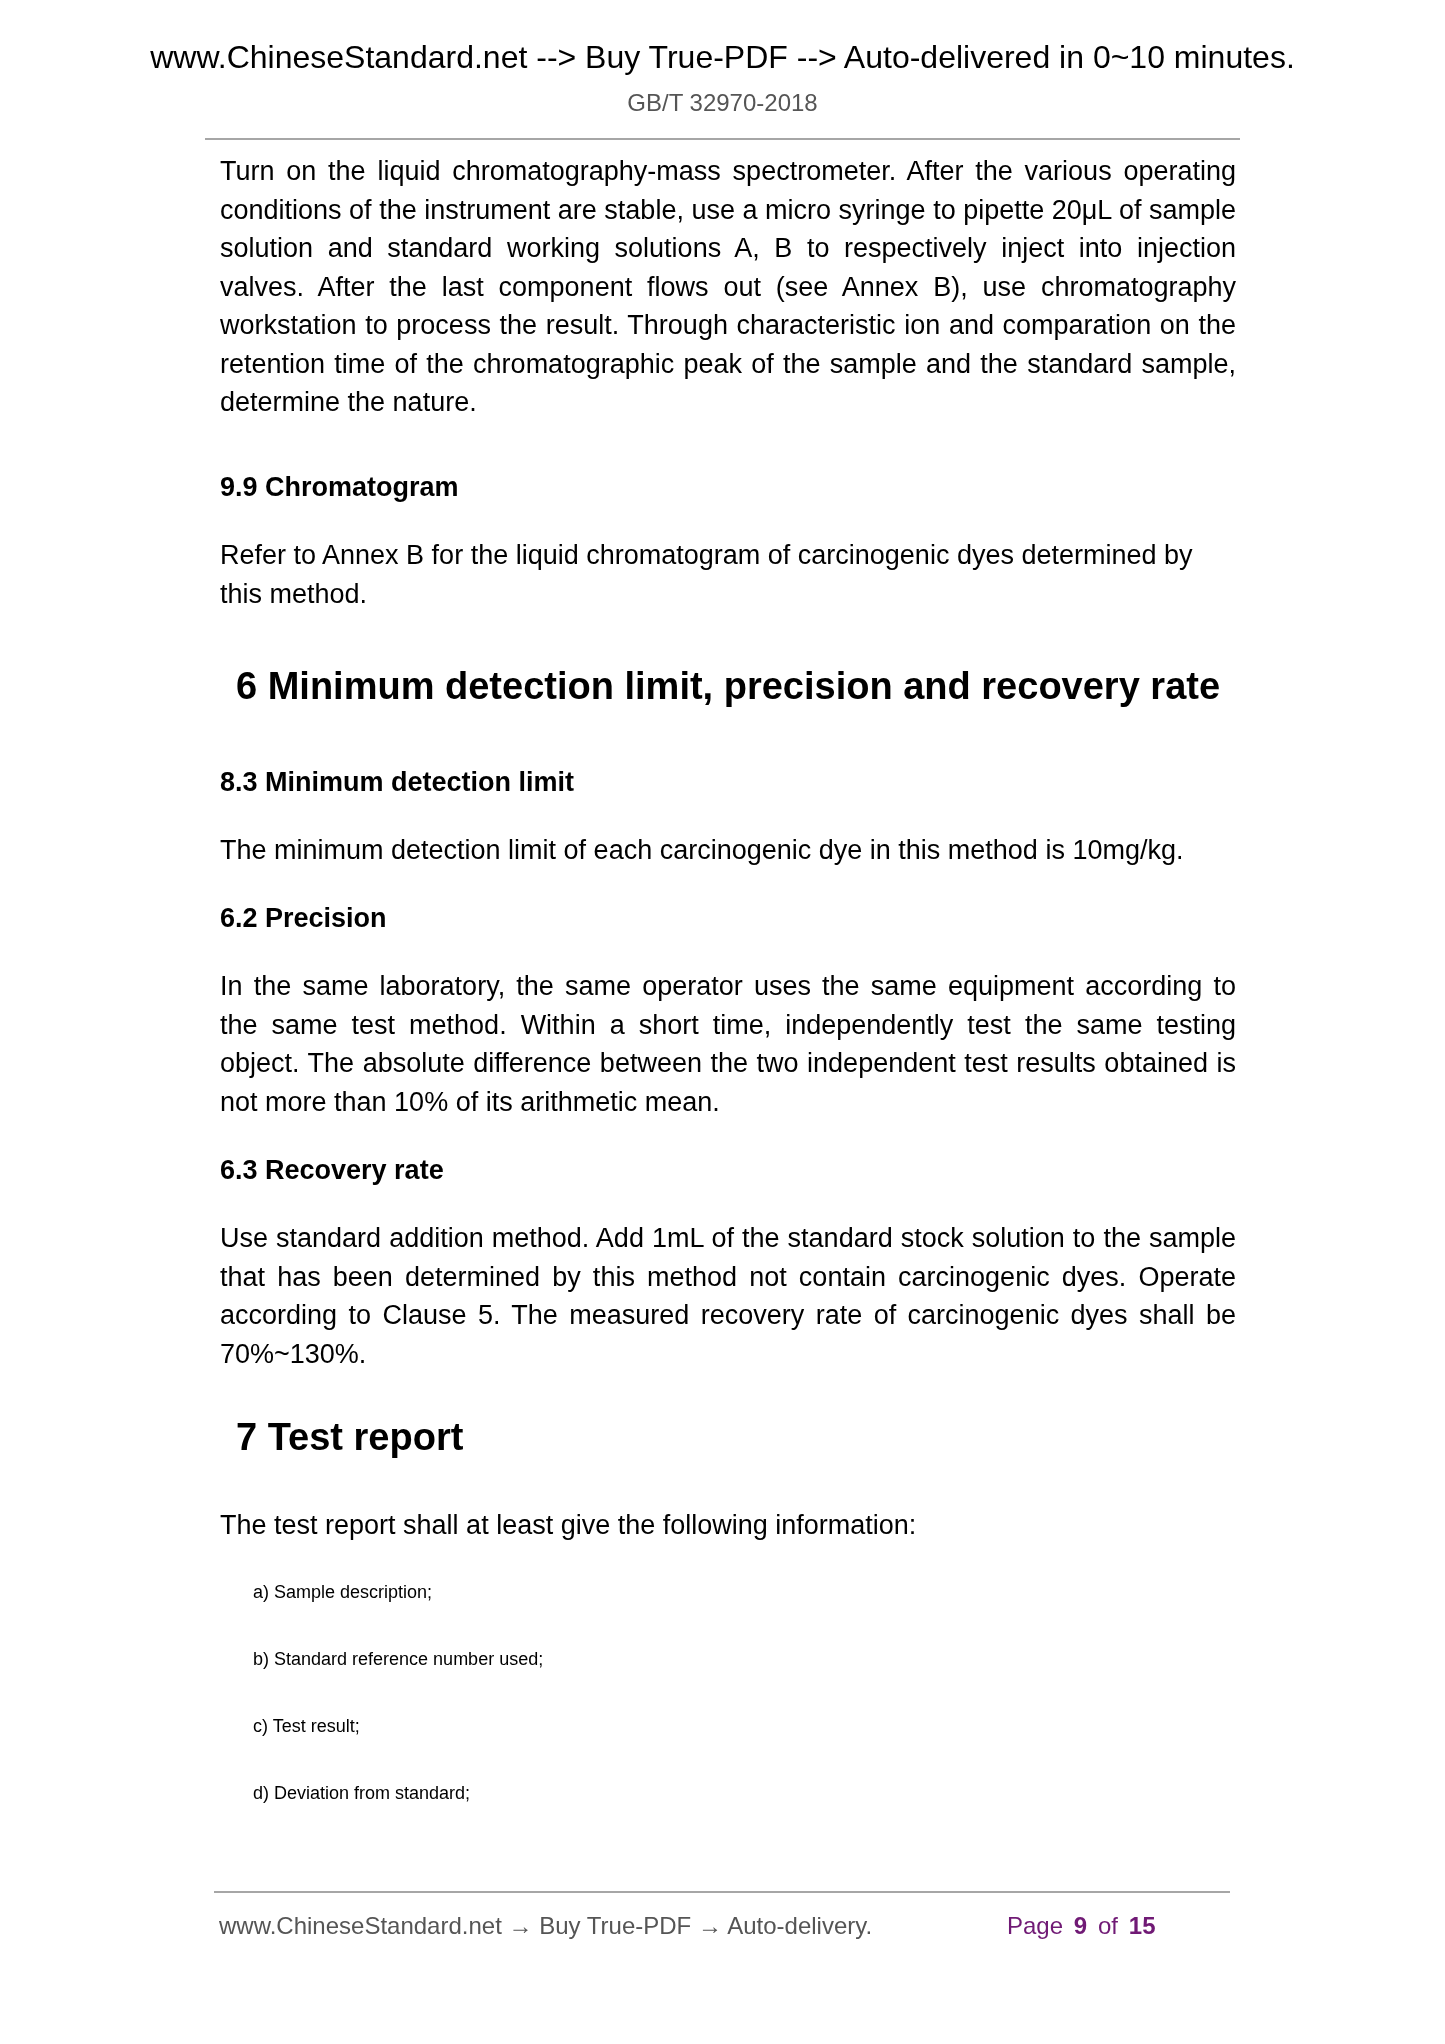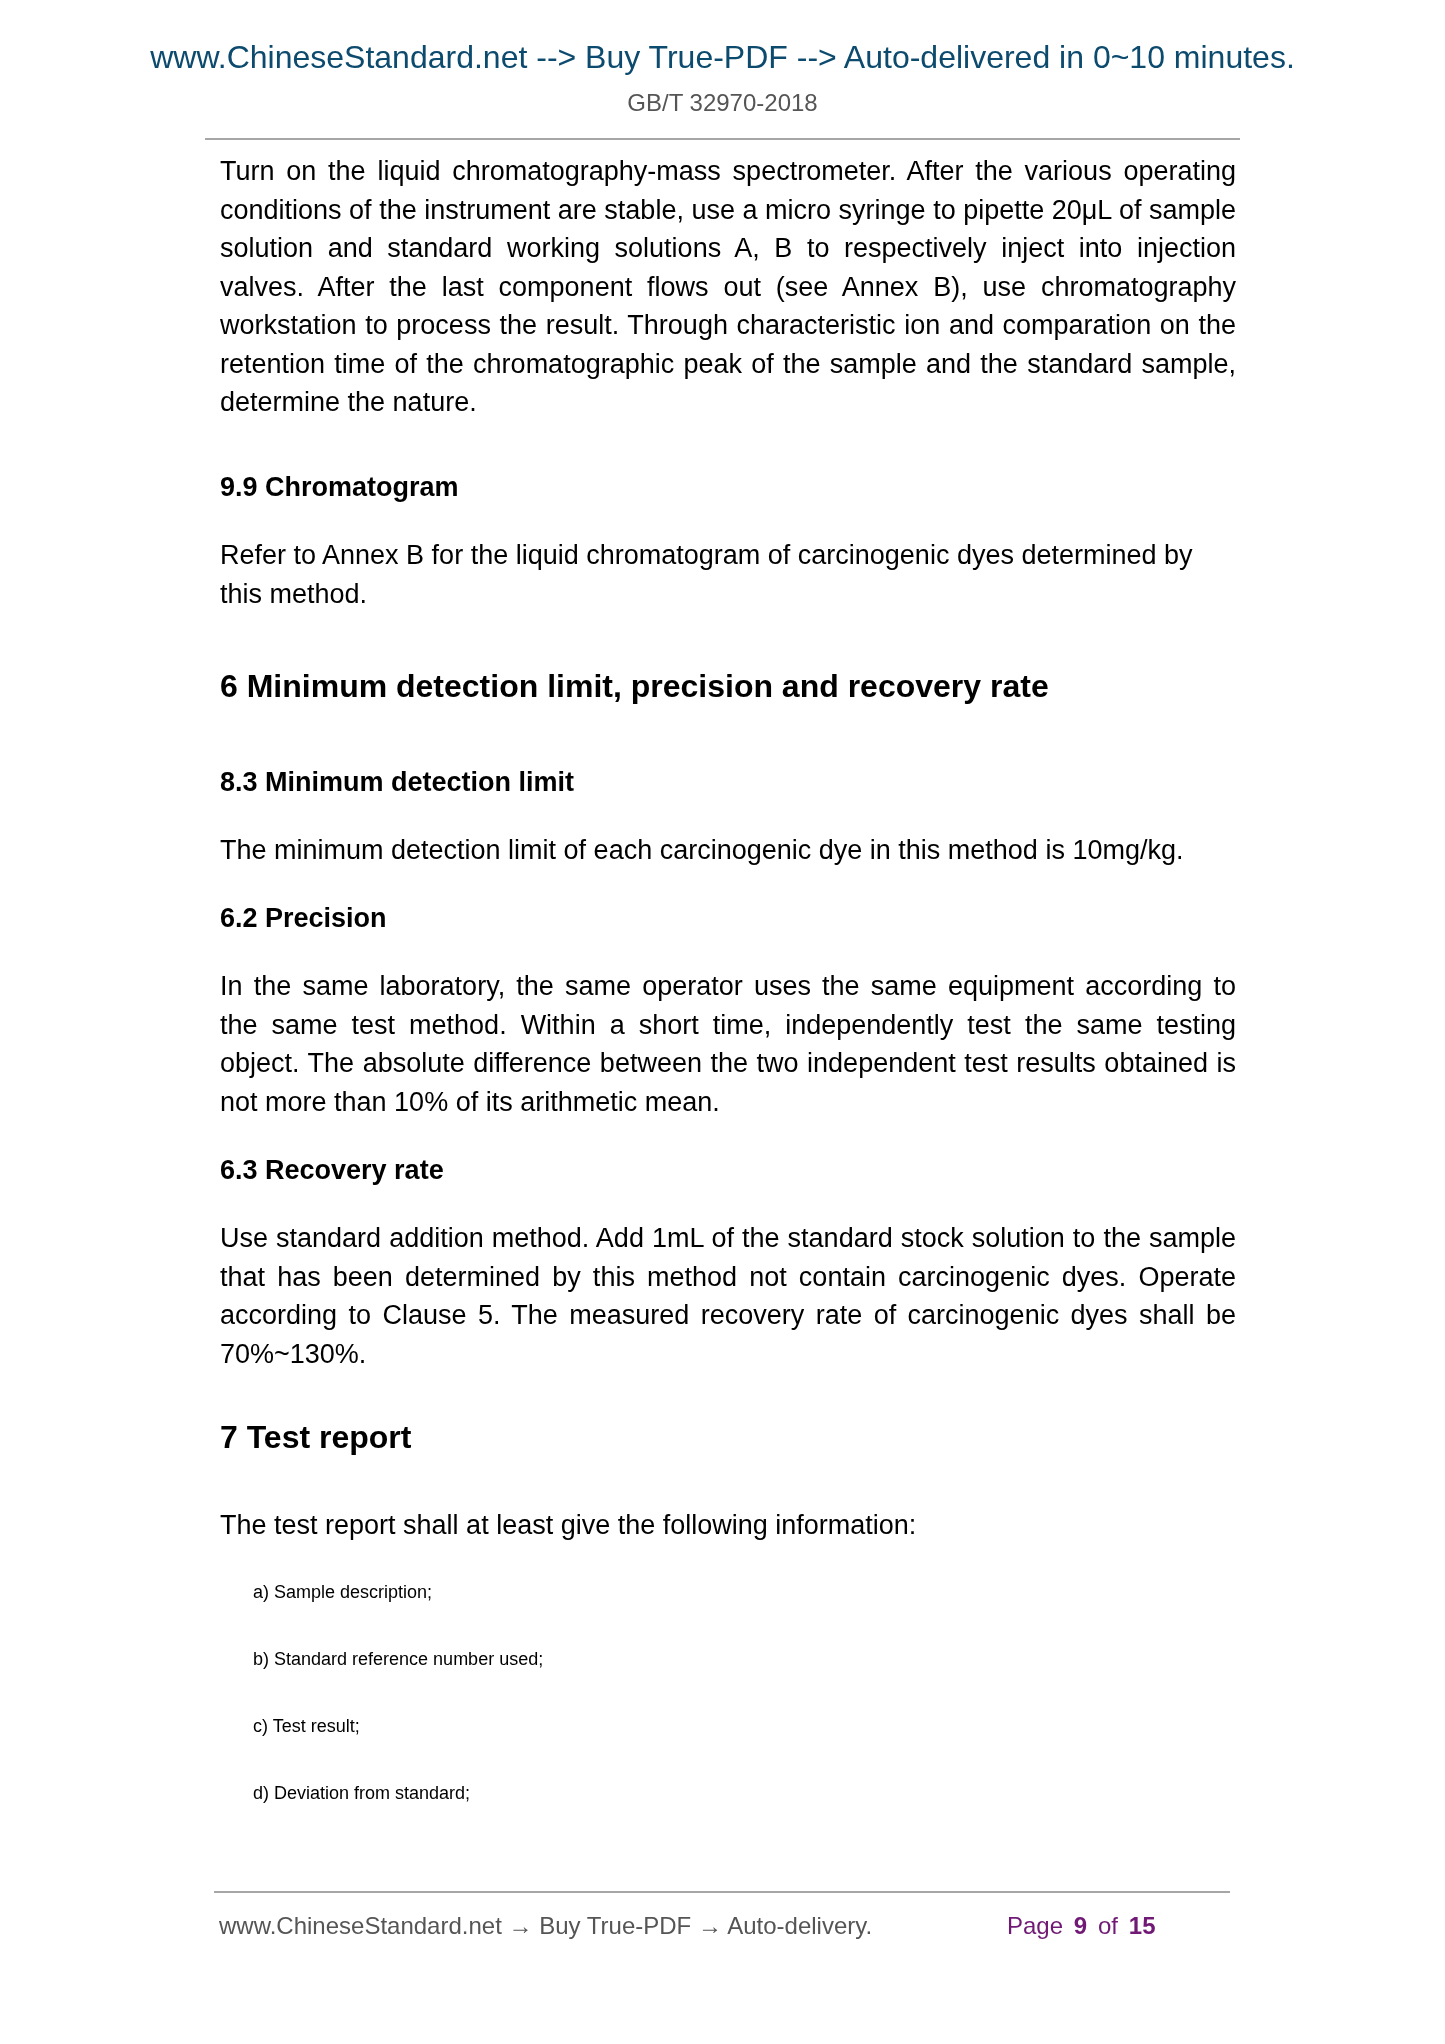--- a/index.html
+++ b/index.html
@@ -1,28 +1,28 @@
 <!DOCTYPE html>
 <html><head>
 <meta charset="utf-8">
 <style>
   html, body { margin: 0; padding: 0; background: #ffffff; }
   body { width: 1445px; height: 2044px; position: relative; overflow: hidden;
          font-family: "Liberation Sans", sans-serif; color: #000; }
   .abs { position: absolute; }
   .hdr-top { left: 0; width: 1445px; top: 38px; font-size: 32px; line-height: 38.4px;
-             color: #0c4a6e; text-align: center; white-space: nowrap; }
+             color: #000000; text-align: center; white-space: nowrap; }
   .hdr-std { left: 0; width: 1445px; top: 89px; font-size: 24px; line-height: 28.8px;
              color: #555555; text-align: center; }
   .rule-top { left: 205px; width: 1035px; top: 138px; height: 0; border-top: 2px solid #a6a6a6; }
   .body-block { left: 220px; width: 1016px; font-size: 27px; line-height: 38.5px;
                 text-align: justify; color: #000; }
   .body-block p { margin: 0; }
   .h2 { left: 220px; font-size: 27px; line-height: 38.5px; font-weight: bold; white-space: nowrap; }
-  .h1 { left: 220px; font-size: 32px; line-height: 45.6px; font-weight: bold; white-space: nowrap; }
+  .h1 { left: 236px; font-size: 38px; line-height: 45.6px; font-weight: bold; white-space: nowrap; }
   .list-item { left: 253px; font-size: 18px; line-height: 38.5px; white-space: nowrap; }
   .rule-bottom { left: 214px; width: 1016px; top: 1891px; height: 0; border-top: 2px solid #a6a6a6; }
   .footer-left { left: 219px; top: 1912px; font-size: 24px; line-height: 28.8px; color: #555555; white-space: nowrap; }
   .footer-left a { color: #555555; }
   .footer-right { left: 1007px; top: 1912px; font-size: 24px; line-height: 28.8px; color: #701a75; white-space: nowrap; }
   .footer-right b { font-weight: bold; }
   .sp { display: inline-block; width: 0.45em; }
 </style>
 </head>
 <body>

